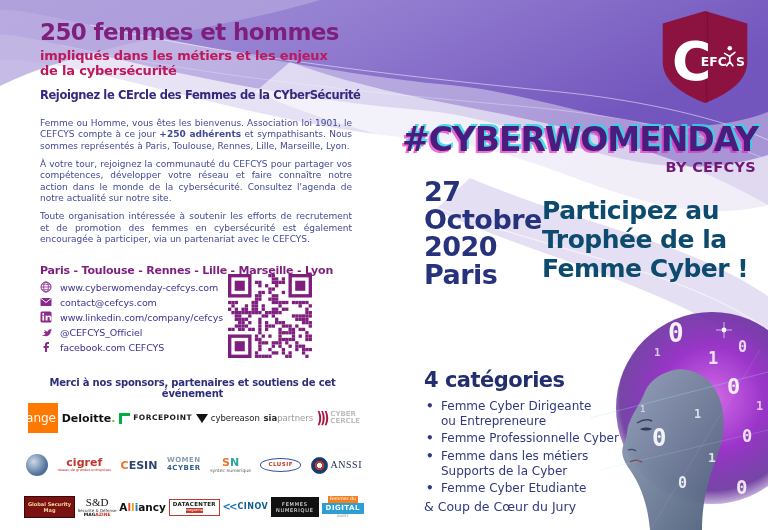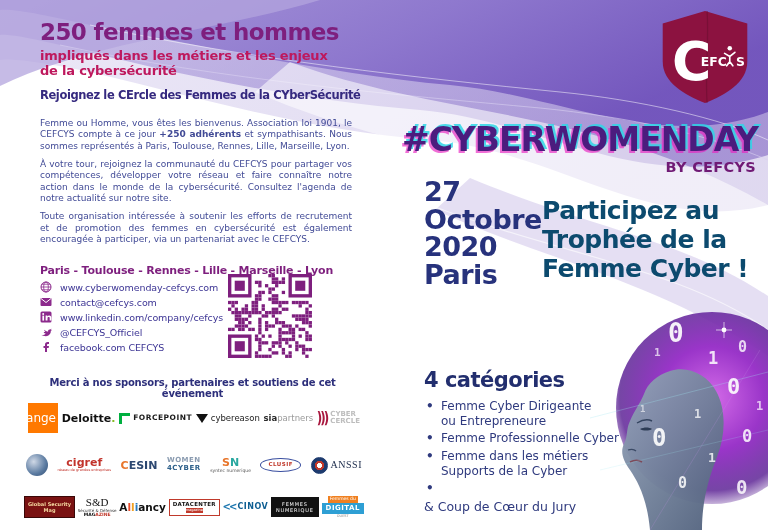--- a/index.html
+++ b/index.html
@@ -523,20 +523,21 @@
     <div class="cat">
       <span class="bu">•</span>
       <span class="tx">Femme Professionnelle Cyber</span>
     </div>
     <div class="cat">
       <span class="bu">•</span>
       <span class="tx"><span>Femme dans les métiers</span><br><span>Supports de la Cyber</span></span>
     </div>
     <div class="cat">
       <span class="bu">•</span>
+      <span class="tx">Femme Cyber Etudiante</span>
     </div>
   </div>
 
   <div class="abs r-jury">&amp; Coup de Cœur du Jury</div>
 
   <svg class="abs r-img" viewBox="0 0 178 240">
     <defs>
       <radialGradient id="gSphere" cx="0.5" cy="0.45" r="0.6">
         <stop offset="0" stop-color="#d36ae8"></stop>
         <stop offset="0.45" stop-color="#9a35c9"></stop>

